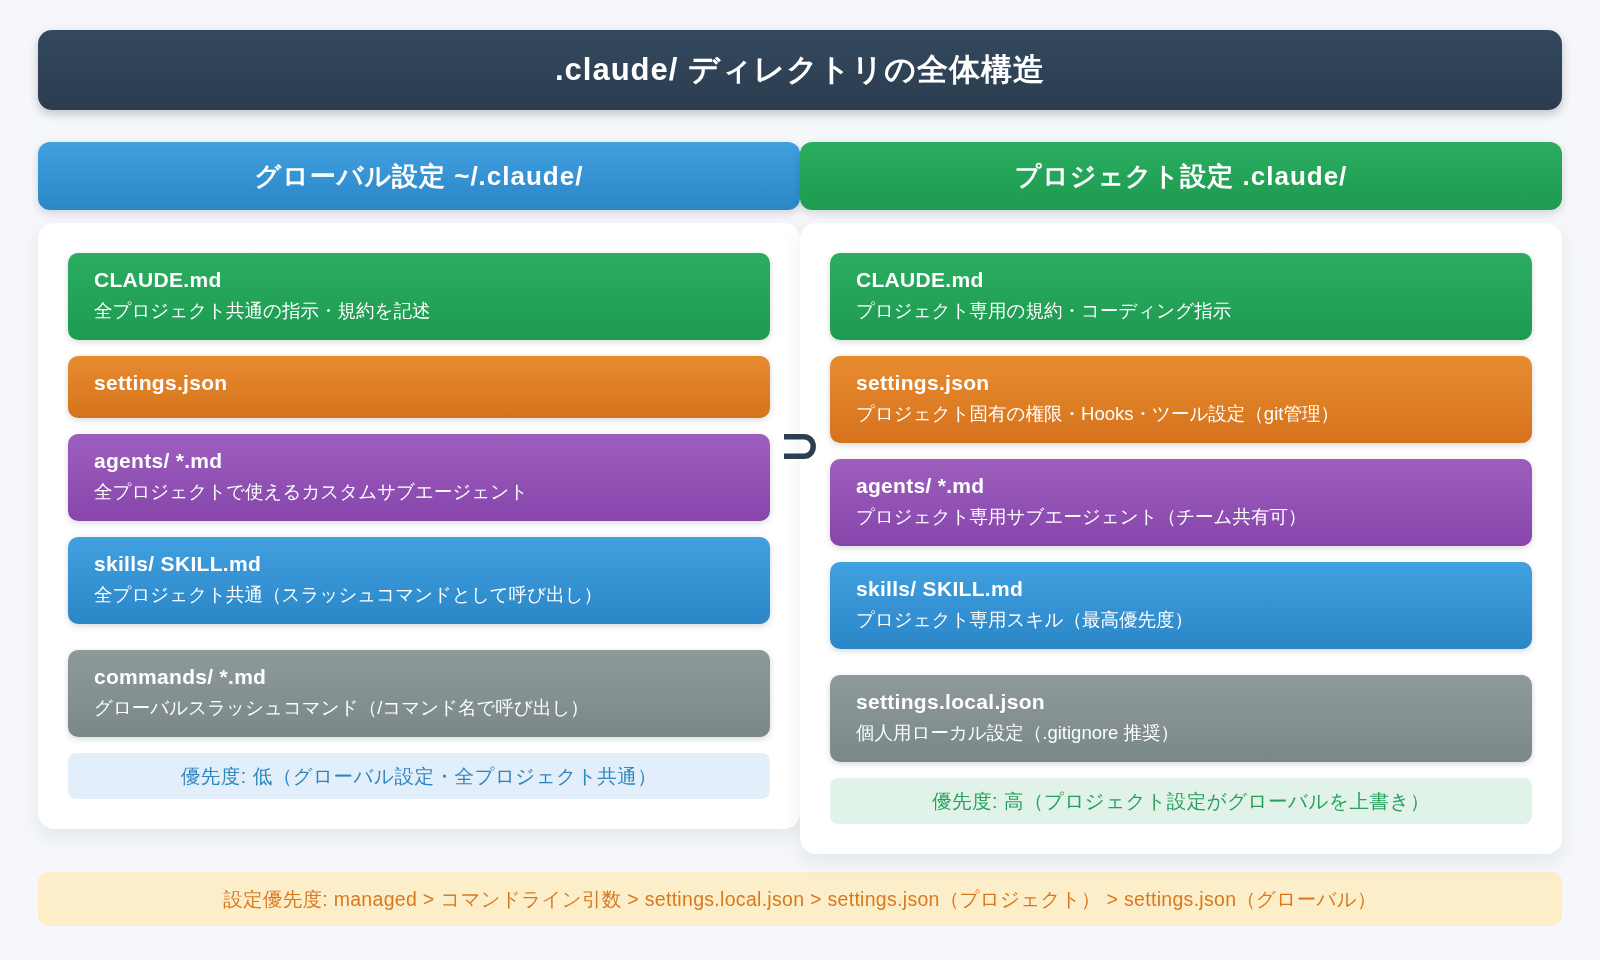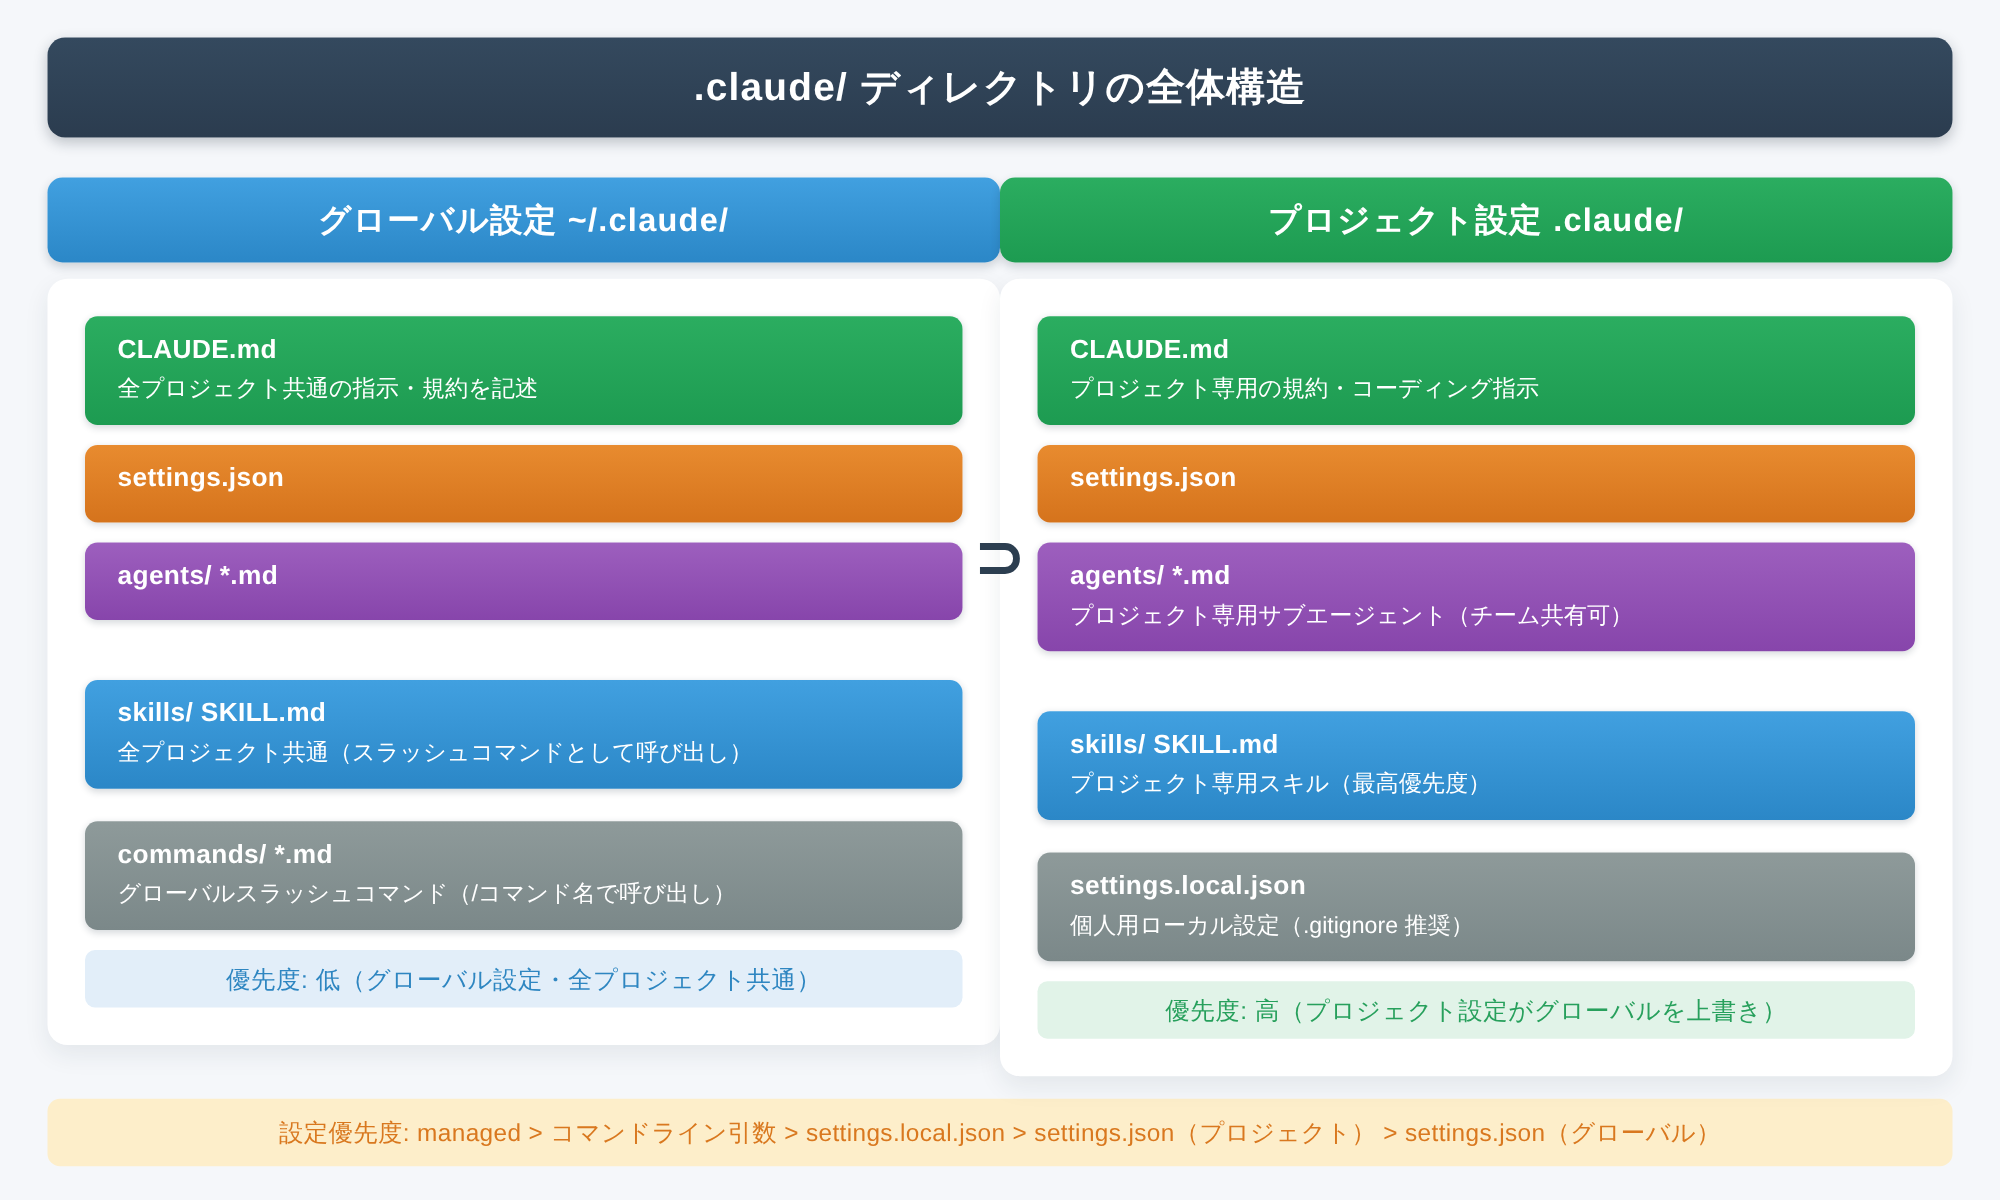--- a/index.html
+++ b/index.html
@@ -72,21 +72,21 @@
     margin-bottom: 6px;
     letter-spacing: 0.3px;
   }
   .card .card-desc {
     font-size: 18.5px;
     font-weight: 400;
   }
   .card.green  { background: linear-gradient(180deg, #2bad60 0%, #1d9b51 100%); }
   .card.orange { background: linear-gradient(180deg, #e88b2f 0%, #d5731c 100%); }
   .card.purple { background: linear-gradient(180deg, #9d5fbe 0%, #8745ab 100%); }
-  .card.blue   { background: linear-gradient(180deg, #41a0e0 0%, #2b87c7 100%); margin-top: 32px; }
+  .card.blue   { background: linear-gradient(180deg, #41a0e0 0%, #2b87c7 100%); }
   .card.gray   { background: linear-gradient(180deg, #8e9a9a 0%, #7b8889 100%); margin-top: 10px; }
 
   .note {
     border-radius: 8px;
     min-height: 46px;
     display: flex;
     align-items: center;
     justify-content: center;
     font-size: 19.5px;
     font-weight: 500;
@@ -136,20 +136,21 @@
 
       <div class="card green">
         <div class="card-title">CLAUDE.md</div>
         <div class="card-desc">全プロジェクト共通の指示・規約を記述</div>
       </div>
       <div class="card orange">
         <div class="card-title">settings.json</div>
       </div>
       <div class="card purple">
         <div class="card-title">agents/ *.md</div>
+        <div class="card-desc">全プロジェクトで使えるカスタムサブエージェント</div>
       </div>
       <div class="card blue">
         <div class="card-title">skills/ SKILL.md</div>
         <div class="card-desc">全プロジェクト共通（スラッシュコマンドとして呼び出し）</div>
       </div>
       <div class="card gray">
         <div class="card-title">commands/ *.md</div>
         <div class="card-desc">グローバルスラッシュコマンド（/コマンド名で呼び出し）</div>
       </div>
 
@@ -160,20 +161,21 @@
   <div>
     <div class="col-header green">プロジェクト設定 .claude/</div>
     <div class="panel">
 
       <div class="card green">
         <div class="card-title">CLAUDE.md</div>
         <div class="card-desc">プロジェクト専用の規約・コーディング指示</div>
       </div>
       <div class="card orange">
         <div class="card-title">settings.json</div>
+        <div class="card-desc">プロジェクト固有の権限・Hooks・ツール設定（git管理）</div>
       </div>
       <div class="card purple">
         <div class="card-title">agents/ *.md</div>
         <div class="card-desc">プロジェクト専用サブエージェント（チーム共有可）</div>
       </div>
       <div class="card blue">
         <div class="card-title">skills/ SKILL.md</div>
         <div class="card-desc">プロジェクト専用スキル（最高優先度）</div>
       </div>
       <div class="card gray">

